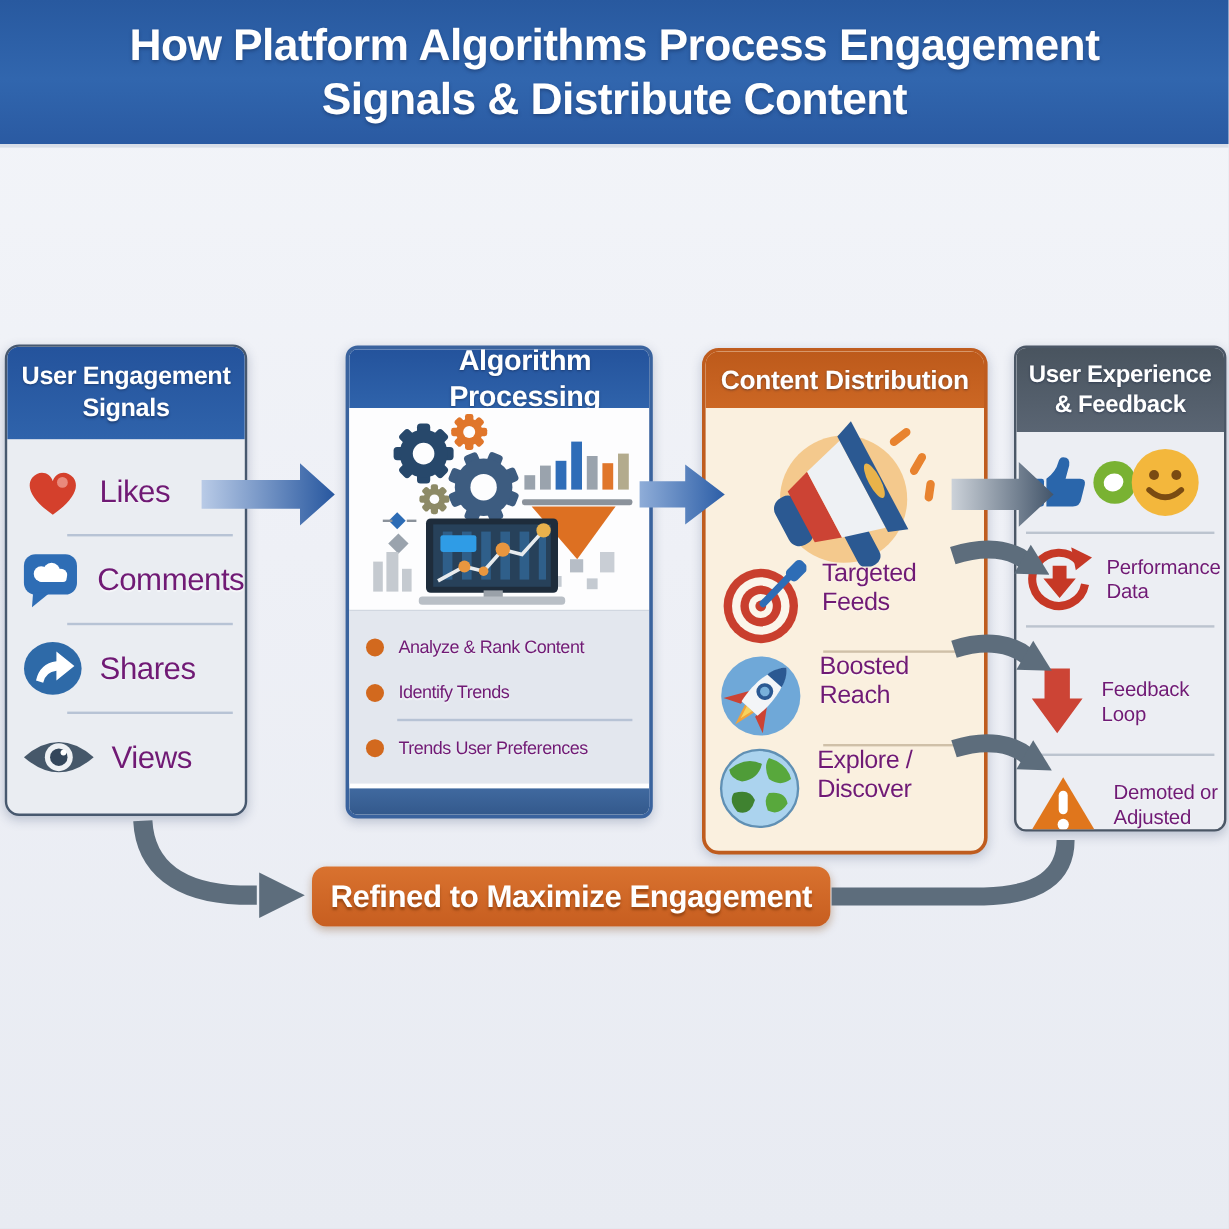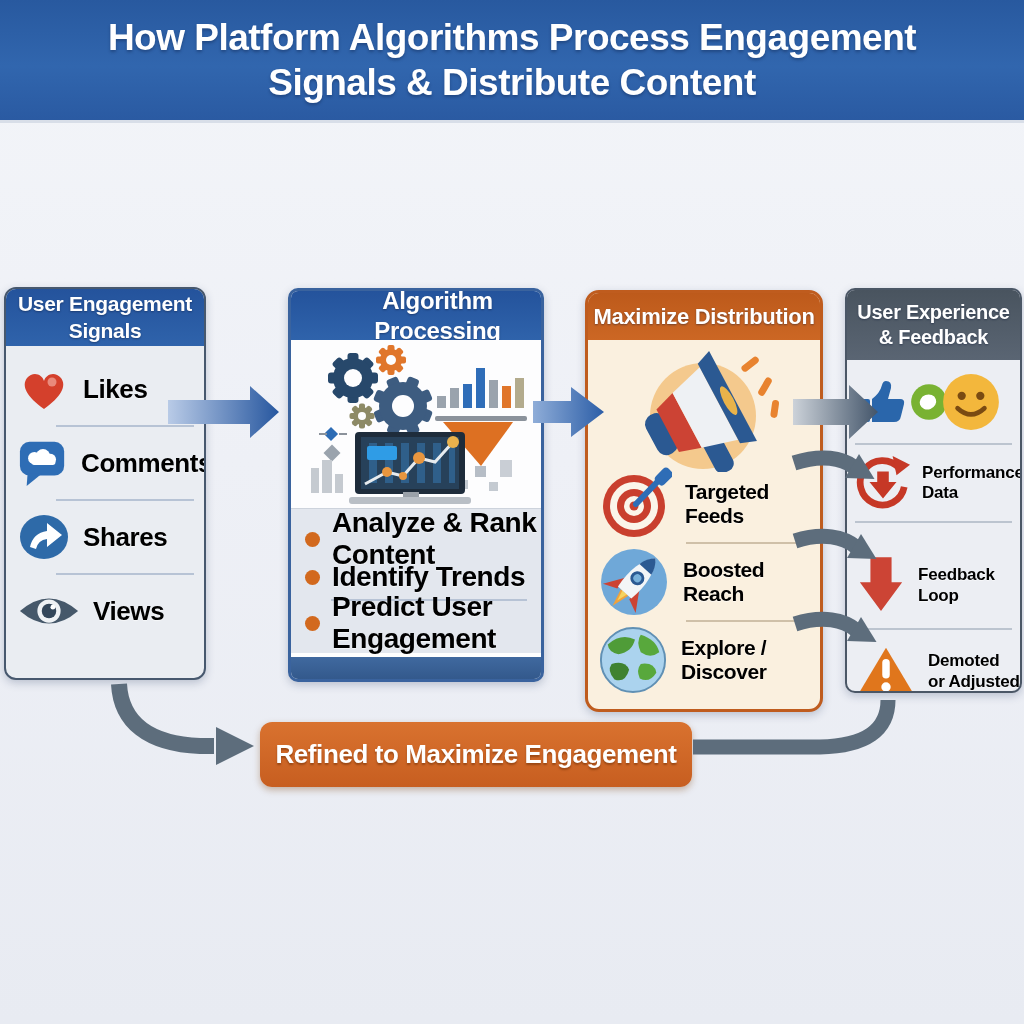--- a/index.html
+++ b/index.html
@@ -22,60 +22,60 @@
   
   .card{position:absolute;border-radius:12px;box-shadow:0 3px 9px rgba(40,60,100,.25);box-sizing:border-box;overflow:hidden;}
   .head{
     display:flex;justify-content:center;align-items:center;text-align:center;
     color:#fff;font-weight:bold;letter-spacing:-.3px;line-height:1.25;
     text-shadow:0 1px 2px rgba(10,25,55,.45);
   }
   .head-blue{background:linear-gradient(180deg,#24539c,#2f63ab);padding-left:43px;}
   .head-orange{background:linear-gradient(180deg,#bd5a1b,#cc6724);}
   .head-slate{background:linear-gradient(180deg,#49545f,#5a6573);}
-  .lbl{color:#000000;font-weight:bold;letter-spacing:-.4px;text-shadow:0 1px 1px rgba(255,255,255,.6);}
+  .lbl{color:#701a75;font-weight:normal;letter-spacing:-.4px;text-shadow:0 1px 1px rgba(255,255,255,.6);}
   
   .c1{left:4px;top:287px;width:202px;height:393px;background:#eaedf2;border:2px solid #47586e;}
-  .c1 .head{height:57px;font-size:21px;padding:0 10px;}
+  .c1 .head{height:77px;font-size:21px;padding:0 10px;}
   .c1-body{padding-top:7px;}
   .sig-row{height:72px;display:flex;align-items:center;gap:13px;padding-left:12px;}
   .sig-row .lbl{font-size:26px;}
   .sig-sep{height:2px;background:#b7c3d5;margin:0 10px 0 50px;}
   .ic{display:inline-flex;flex:none;}
   
   .c2{left:288px;top:288px;width:256px;height:394px;background:#fff;border:3px solid #3a639e;border-radius:10px;}
   .c2 .head{height:49px;font-size:24px;}
   .illo{position:relative;height:168px;background:#fdfdfe;}
   .illo svg{position:absolute;left:0;top:0;}
   .c2-list{background:#e3e7ee;height:133px;padding-top:11px;border-top:1px solid #cdd3dc;}
   .b-row{height:38px;display:flex;align-items:center;gap:12px;padding-left:14px;}
   .b-dot{width:15px;height:15px;border-radius:50%;background:#d2691e;flex:none;}
-  .b-row .lbl{font-size:28px;}
+  .b-row .lbl{font-size:15px;}
   .b-sep{height:2px;background:#b7c3d5;margin:3px 14px 3px 40px;}
   .c2-foot{position:absolute;left:0;bottom:0;width:100%;height:22px;background:linear-gradient(180deg,#40699f,#33598c);}
   
   .c3{left:585px;top:290px;width:238px;height:422px;background:#faf0df;border:3px solid #bf5c1e;border-radius:14px;}
   .c3 .head{height:47px;font-size:22px;}
   .hero{position:relative;height:126px;}
-  .d-row{height:76px;display:flex;align-items:center;gap:13px;padding-left:10px;}
+  .d-row{height:76px;display:flex;gap:13px;padding-left:10px;}
   .d-row .lbl{font-size:21px;}
   .d-sep{height:2px;background:#cfc0a8;margin:0 22px 0 98px;}
   
   .c4{left:845px;top:288px;width:177px;height:405px;background:#eceef3;border:2px solid #4b5766;border-radius:10px;}
   .c4 .head{height:70px;font-size:20px;padding:0 8px;}
   .f-row{display:flex;align-items:center;gap:12px;padding-left:9px;}
   .f-row .lbl{font-size:17px;line-height:1.18;letter-spacing:-.2px;}
   .f-sep{height:2px;background:#bcc4cf;margin:0 8px;}
   .reactions{height:83px;gap:0;}
   .r-perf{height:76px;}
   .r-fb{height:85px;margin-top:20px;}
   .r-dem{height:83px;}
   
   .banner{
-    position:absolute;left:260px;top:722px;width:432px;height:65px;border-radius:12px;
+    position:absolute;left:260px;top:722px;width:432px;height:50px;border-radius:12px;
     background:linear-gradient(180deg,#d9722f,#c75e20);
     box-shadow:0 3px 7px rgba(120,60,10,.35);
     display:flex;justify-content:center;align-items:center;
   }
   .banner span{color:#fff;font-weight:bold;font-size:26px;letter-spacing:-.4px;text-shadow:0 2px 2px rgba(110,45,5,.55);}
   
   .overlay{position:absolute;left:0;top:0;pointer-events:none;}
 </style>
 </head>
 <body>
@@ -232,28 +232,28 @@
         <span class="b-dot"></span>
         <span class="lbl">Analyze &amp; Rank Content</span>
       </div>
       <div class="b-row">
         <span class="b-dot"></span>
         <span class="lbl">Identify Trends</span>
       </div>
       <div class="b-sep"></div>
       <div class="b-row">
         <span class="b-dot"></span>
-        <span class="lbl">Predict User Engagement</span>
+        <span class="lbl">Trends User Preferences</span>
       </div>
     </div>
     <div class="c2-foot"></div>
   </section>
 
   <section class="card c3">
-    <div class="head head-orange">Maximize Distribution</div>
+    <div class="head head-orange">Content Distribution</div>
     <div class="hero">
       <svg width="180" height="132" viewBox="0 0 180 132" style="position:absolute;left:32px;top:0;">
         <circle cx="83" cy="76" r="53" fill="#f4c98d"></circle>
         <g transform="translate(83,72) rotate(-28)">
           <rect x="-16" y="16" width="20" height="48" rx="8" fill="#2b5992"></rect>
           <rect x="-58" y="-22" width="22" height="44" rx="10" fill="#2b5992"></rect>
           <polygon points="-40,-24 -18,-31 -18,31 -40,24" fill="#cc4334"></polygon>
           <polygon points="-18,-31 18,-41 18,41 -18,31" fill="#eef1f4"></polygon>
           <polygon points="18,-45 34,-51 34,51 18,45" fill="#2b5992"></polygon>
           <ellipse cx="28" cy="2" rx="5" ry="16" fill="#e9b34a"></ellipse>

